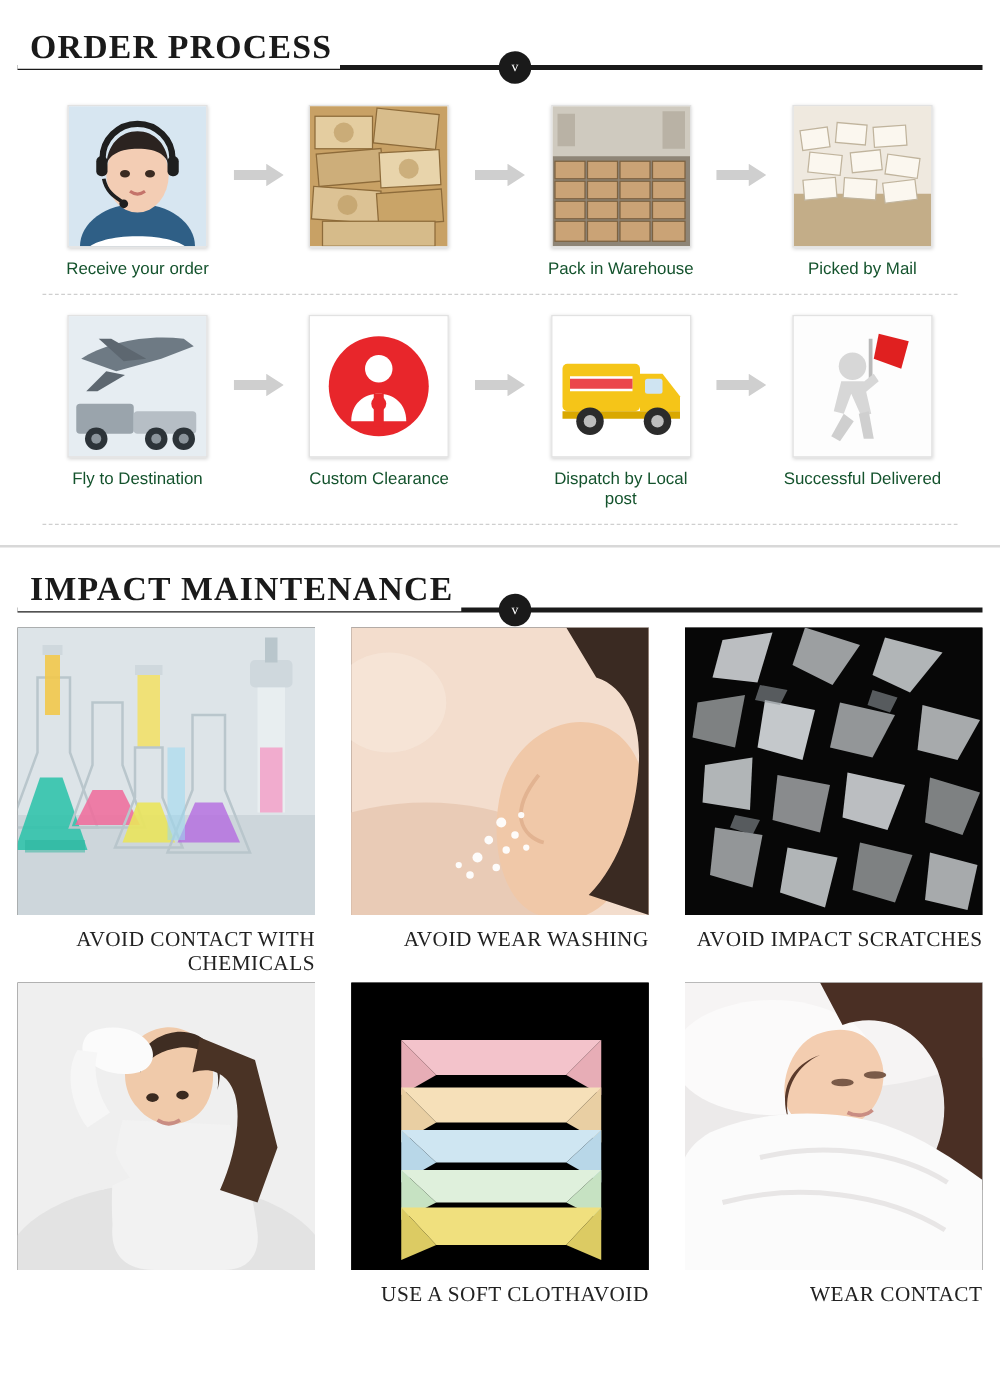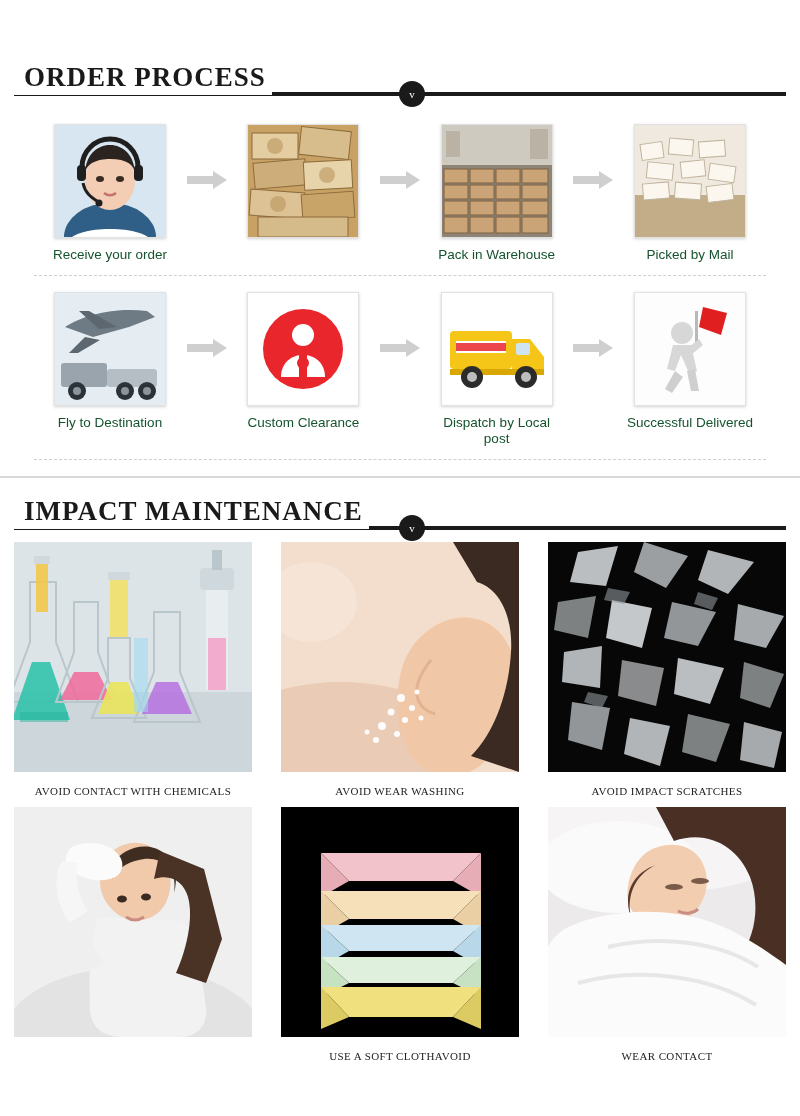--- a/index.html
+++ b/index.html
@@ -56,21 +56,20 @@
     text-align: center;
     z-index: 4;
     font-family: "Liberation Serif", serif;
   }
   .head-badge.order { left: 385px; }
   .head-badge.jewel { left: 385px; }
 
   
   #order-process {
     padding-top: 22px;
-    margin-top: 40px;
   }
   .proc-row {
     display: flex;
     align-items: flex-start;
     justify-content: space-between;
     padding: 0 46px;
     margin-top: 16px;
     position: relative;
   }
   .proc-step {
@@ -128,25 +127,26 @@
   }
   .photo {
     width: 238px;
     height: 230px;
     overflow: hidden;
     position: relative;
     background: #222;
   }
   .cell .caption {
     font-family: "Liberation Serif", serif;
-    font-size: 11px;
+    font-size: 17px;
     letter-spacing: .4px;
     color: #222;
     margin-top: 10px;
     line-height: 19px;
+    text-align: right;
   }
 
   
   .art { position: absolute; inset: 0; }
 
   
   .op-bg { background: linear-gradient(#dfeaf3, #cfe0ee); }
   
   .money-bg { background: linear-gradient(135deg,#c9a05a,#e8cf9c 40%,#b98c4a); }
   

